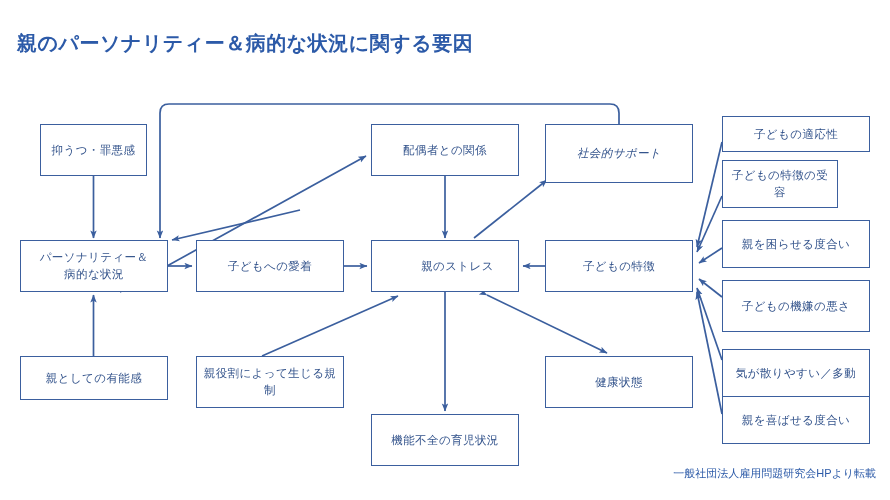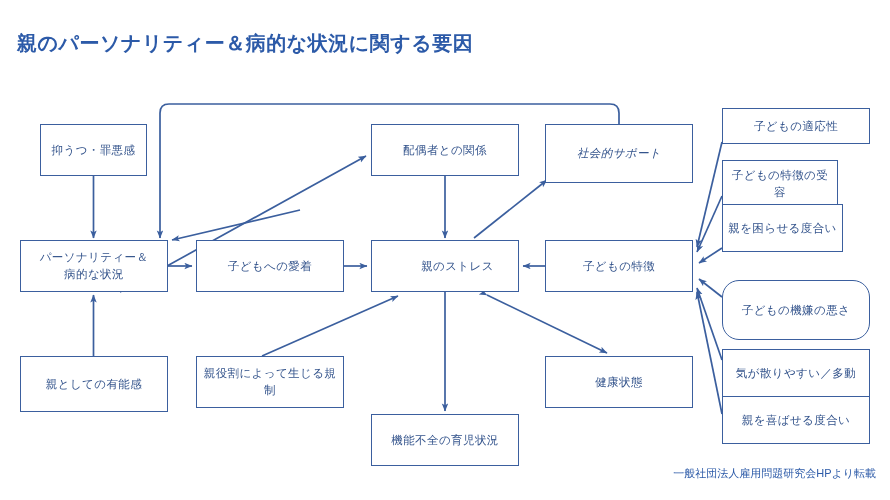--- a/index.html
+++ b/index.html
@@ -125,42 +125,42 @@
       </div>
       <div class="node" style="left: 196px; top: 240px; width: 148px; height: 52px;">
         <span>子どもへの愛着</span>
       </div>
       <div class="node" style="left: 371px; top: 240px; width: 148px; height: 52px; padding-left: 25px;">
         <span>親のストレス</span>
       </div>
       <div class="node" style="left: 545px; top: 240px; width: 148px; height: 52px;">
         <span>子どもの特徴</span>
       </div>
-      <div class="node" style="left: 20px; top: 356px; width: 148px; height: 56px;">
+      <div class="node" style="left: 20px; top: 356px; width: 148px; height: 44px;">
         <span>親としての有能感</span>
       </div>
       <div class="node" style="left: 196px; top: 356px; width: 148px; height: 52px; font-family: Liberation Serif, serif;">
         <span>親役割によって生じる規制</span>
       </div>
       <div class="node" style="left: 545px; top: 356px; width: 148px; height: 52px;">
         <span>健康状態</span>
       </div>
       <div class="node" style="left: 371px; top: 414px; width: 148px; height: 52px;">
         <span>機能不全の育児状況</span>
       </div>
-      <div class="node" style="left: 722px; top: 108px; width: 148px; height: 36px; align-items: center;">
+      <div class="node" style="left: 722px; top: 116px; width: 148px; height: 36px; align-items: center;">
         <span>子どもの適応性</span>
       </div>
       <div class="node" style="left: 722px; top: 160px; width: 116px; height: 48px;">
         <span>子どもの特徴の受容</span>
       </div>
-      <div class="node" style="left: 722px; top: 204px; width: 121px; height: 48px;">
+      <div class="node" style="left: 722px; top: 220px; width: 148px; height: 48px;">
         <span>親を困らせる度合い</span>
       </div>
-      <div class="node" style="left: 722px; top: 280px; width: 148px; height: 60px; border-radius: 17px;">
+      <div class="node" style="left: 722px; top: 280px; width: 148px; height: 52px;">
         <span>子どもの機嫌の悪さ</span>
       </div>
       <div class="node" style="left: 722px; top: 340px; width: 148px; height: 48px; margin-top: 9px;">
         <span>気が散りやすい／多動</span>
       </div>
       <div class="node" style="left: 722px; top: 396px; width: 148px; height: 48px;">
         <span>親を喜ばせる度合い</span>
       </div>
     </div>
 

